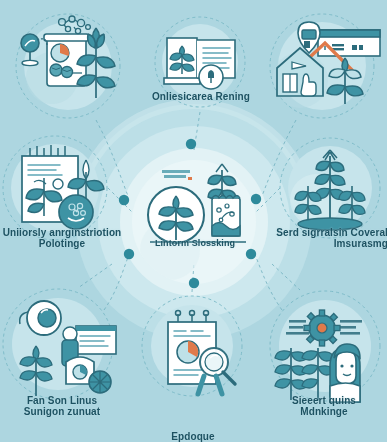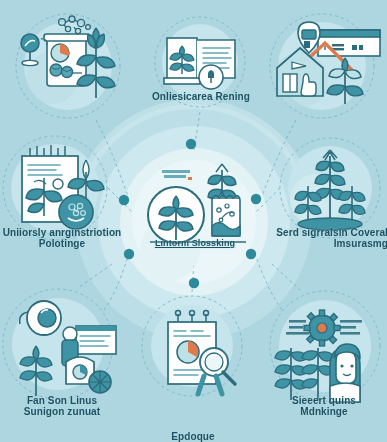--- a/index.html
+++ b/index.html
@@ -454,21 +454,21 @@
       <circle cx="352" cy="366" r="1.6" fill="#2C6C7C"></circle>
       <path d="M343 374 q4 3 8 0" stroke="#2C6C7C" stroke-width="1.3" fill="none"></path>
       <path d="M330 386 q16 -6 30 0 v16 h-30 z" fill="#FFFFFF" stroke="#2C6C7C" stroke-width="1.6"></path>
     </g>
   </g>
 
 </svg>
 
 <div class="lbl" style="left:126px;top:92px;width:150px;">Onliesicarea Rening</div>
 
-<div class="lbl center" style="left:129px;top:238px;width:132px;text-decoration:underline;">Lintorm Slossking</div>
+<div class="lbl center" style="left:129px;top:238px;width:132px;">Lintorm Slossking</div>
 
 <div class="lbl" style="left:-2px;top:228px;width:128px;">Uniiorsly anrginstriotion
 Polotinge</div>
 
 <div class="lbl" style="left:258px;top:228px;width:130px;text-align:right;">Serd sigrralsin Coveral
 Imsurasmg</div>
 
 <div class="lbl" style="left:-2px;top:396px;width:128px;">Fan Son Linus
 Sunigon zunuat</div>
 

